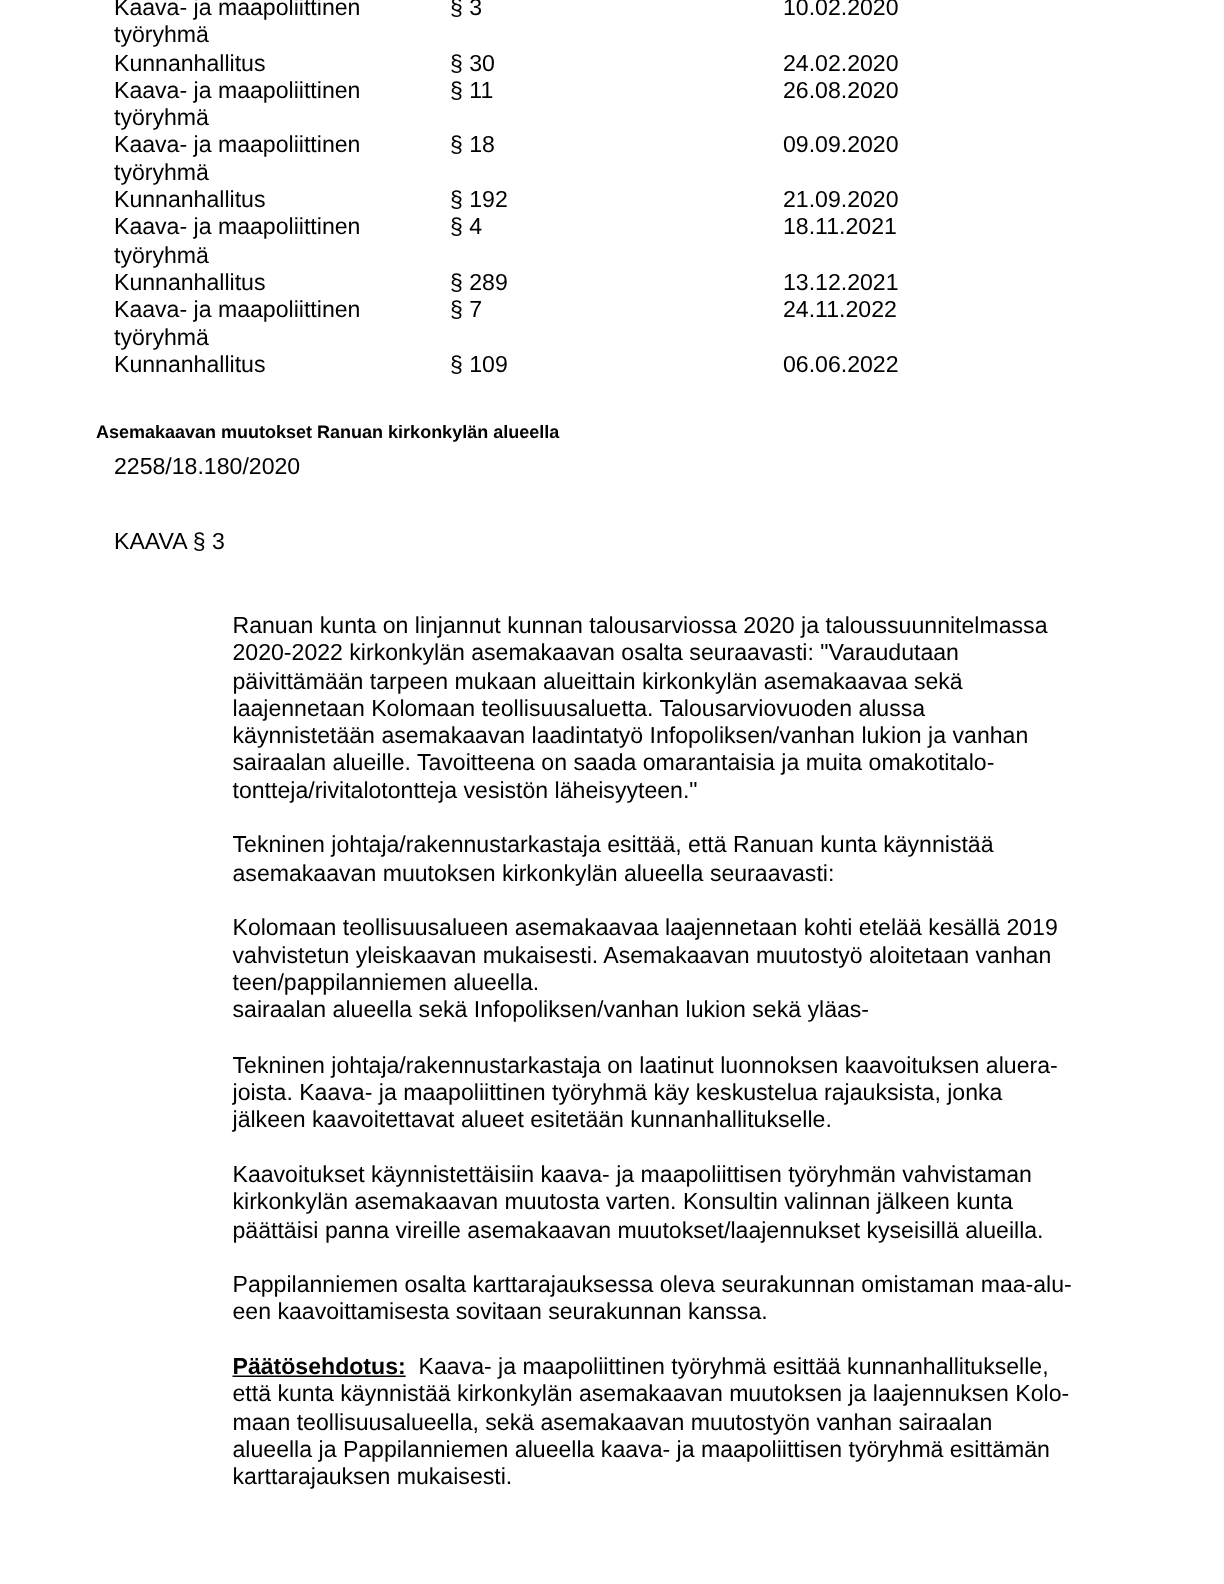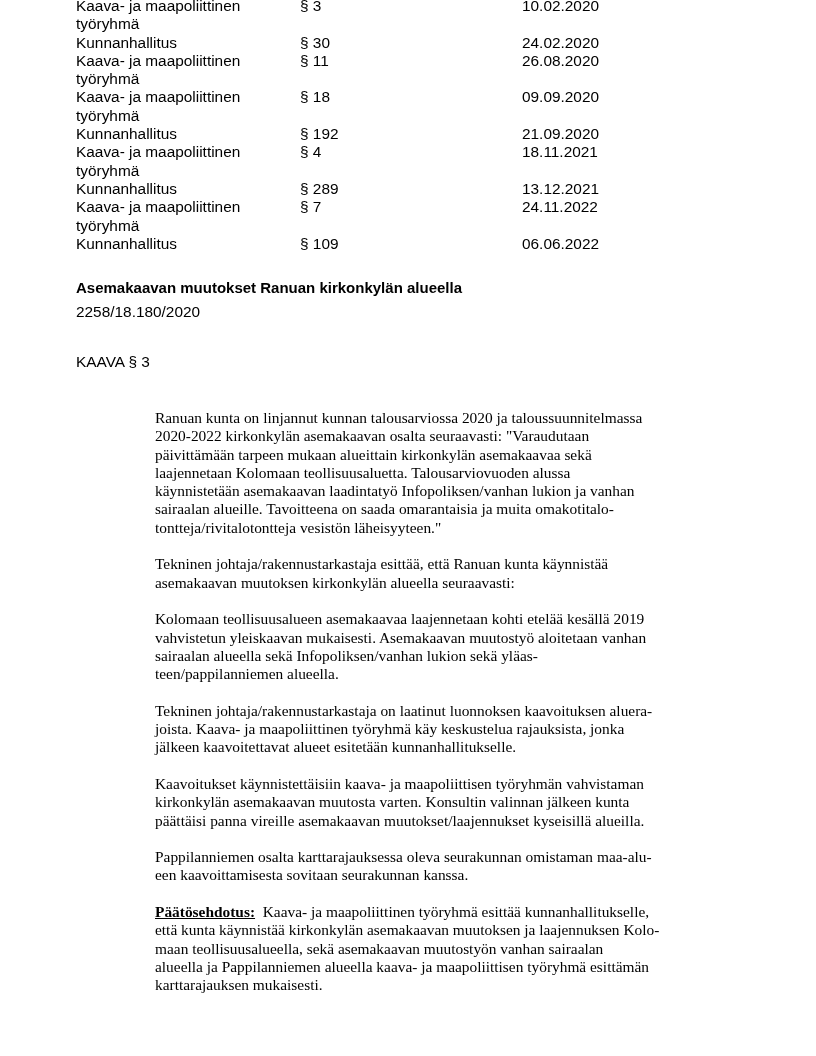--- a/index.html
+++ b/index.html
@@ -7,26 +7,26 @@
     width: 816px; height: 1056px; position: relative; overflow: hidden;
     font-family: "Liberation Sans", sans-serif; color: #000000;
     font-size: 15.4px;
   }
   .hist { position: absolute; left: 76px; top: -3px; width: 560px; }
   .hist-row { position: relative; line-height: 18.3px; }
   .hist-row .body { display: block; width: 200px; }
   .hist-row .para { position: absolute; left: 224px; top: 0; }
   .hist-row .date { position: absolute; left: 446px; top: 0; }
   .title {
-    position: absolute; left: 76px; top: 277px; margin: 0;
-    font-size: 15px; font-weight: bold; line-height: 22px;
+    position: absolute; left: 64px; top: 277px; margin: 0;
+    font-size: 12px; font-weight: bold; line-height: 22px;
   }
   .dnum { position: absolute; left: 76px; top: 303px; line-height: 18px; }
   .section { position: absolute; left: 76px; top: 353px; line-height: 18px; }
-  .content { position: absolute; left: 155px; top: 409px; width: 590px; font-family: Liberation Serif, serif; }
+  .content { position: absolute; left: 155px; top: 409px; width: 590px; }
   .content p { margin: 0 0 18.3px 0; line-height: 18.3px; }
   .content p .line { display: block; white-space: nowrap; }
   .proposal-label { font-weight: bold; text-decoration: underline; }
 </style>
 </head>
 <body>
 
 <div class="hist">
   <div class="hist-row">
     <span class="body"><span>Kaava- ja maapoliittinen</span><br><span>työryhmä</span></span>
@@ -89,22 +89,22 @@
     <span class="line">sairaalan alueille. Tavoitteena on saada omarantaisia ja muita omakotitalo-</span>
     <span class="line">tontteja/rivitalotontteja vesistön läheisyyteen."</span>
   </p>
   <p>
     <span class="line">Tekninen johtaja/rakennustarkastaja esittää, että Ranuan kunta käynnistää</span>
     <span class="line">asemakaavan muutoksen kirkonkylän alueella seuraavasti:</span>
   </p>
   <p>
     <span class="line">Kolomaan teollisuusalueen asemakaavaa laajennetaan kohti etelää kesällä 2019</span>
     <span class="line">vahvistetun yleiskaavan mukaisesti. Asemakaavan muutostyö aloitetaan vanhan</span>
+    <span class="line">teen/pappilanniemen alueella.</span>
     <span class="line">sairaalan alueella sekä Infopoliksen/vanhan lukion sekä yläas-</span>
-    <span class="line">teen/pappilanniemen alueella.</span>
   </p>
   <p>
     <span class="line">Tekninen johtaja/rakennustarkastaja on laatinut luonnoksen kaavoituksen aluera-</span>
     <span class="line">joista. Kaava- ja maapoliittinen työryhmä käy keskustelua rajauksista, jonka</span>
     <span class="line">jälkeen kaavoitettavat alueet esitetään kunnanhallitukselle.</span>
   </p>
   <p>
     <span class="line">Kaavoitukset käynnistettäisiin kaava- ja maapoliittisen työryhmän vahvistaman</span>
     <span class="line">kirkonkylän asemakaavan muutosta varten. Konsultin valinnan jälkeen kunta</span>
     <span class="line">päättäisi panna vireille asemakaavan muutokset/laajennukset kyseisillä alueilla.</span>

